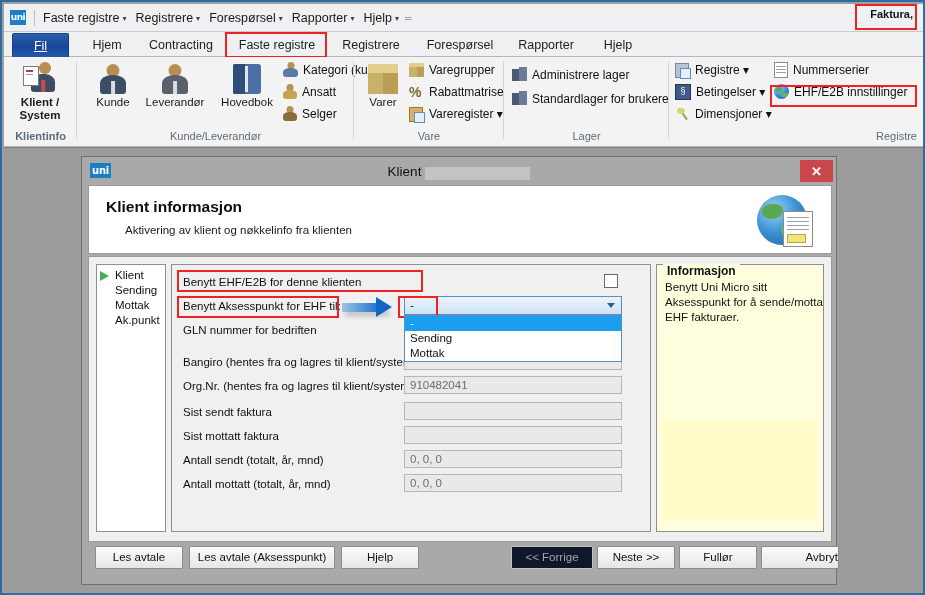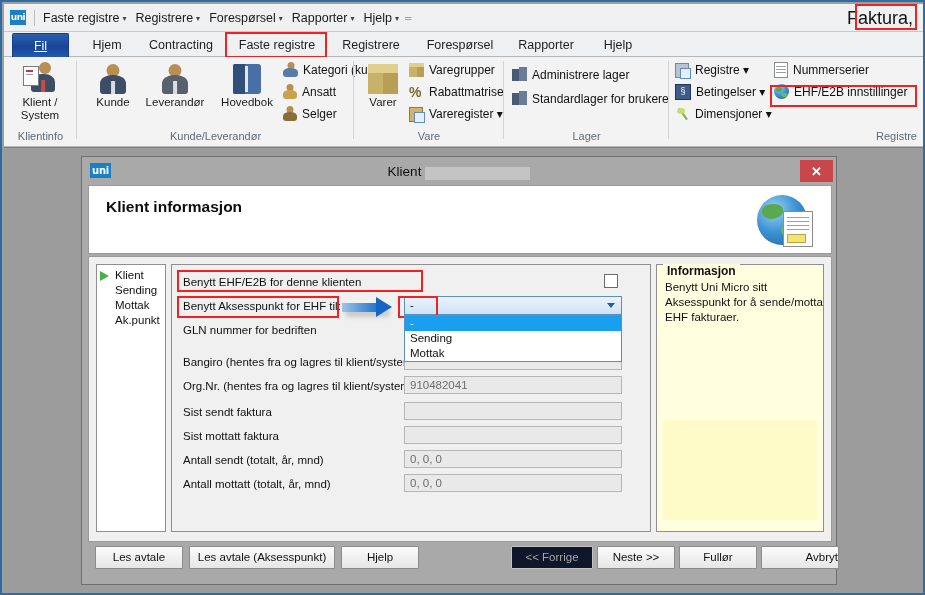--- a/index.html
+++ b/index.html
@@ -288,38 +288,38 @@
     <div class="unibadge">uni</div>
     <div class="qasep"></div>
     <div class="menuitem"><span>Faste registre</span><span class="caret">▾</span></div>
     <div class="menuitem"><span>Registrere</span><span class="caret">▾</span></div>
     <div class="menuitem"><span>Forespørsel</span><span class="caret">▾</span></div>
     <div class="menuitem"><span>Rapporter</span><span class="caret">▾</span></div>
     <div class="menuitem"><span>Hjelp</span><span class="caret">▾</span></div>
     <div class="qadrop">═</div>
   </div>
 
-  <div style="position:absolute;right:10px;top:6px;font-size:18px;color:#111;">Faktura,</div>
+  <div style="position:absolute;right:10px;top:6px;font-size:11px;color:#111;font-weight:bold;">Faktura,</div>
   <div class="redbox" style="right:6px;top:2px;width:62px;height:26px;"></div>
 
   <div class="tabstrip">
     <div class="tab fil"><u>Fil</u></div>
     <div class="tab" style="left:74px;width:58px;">Hjem</div>
     <div class="tab" style="left:132px;width:90px;">Contracting</div>
     <div class="tab" style="left:224px;width:98px;">Faste registre</div>
     <div class="tab" style="left:324px;width:86px;">Registrere</div>
     <div class="tab" style="left:412px;width:88px;">Forespørsel</div>
     <div class="tab" style="left:502px;width:80px;">Rapporter</div>
     <div class="tab" style="left:584px;width:60px;">Hjelp</div>
   </div>
   <div class="redbox" style="left:223px;top:30px;width:102px;height:26px;"></div>
 
   <div class="ribbon">
 
-    <div class="rgroup" style="left:0px;width:73px;">
+    <div class="rgroup" style="left:0px;width:73px;font-weight:bold;">
       <div class="bigbtn" style="left:5px;top:2px;">
         <span class="ico" style="width:34px;height:32px;position:relative;">
           <span class="person" style="position:absolute;left:8px;top:0;width:24px;height:30px;">
             <span class="head" style="width:12px;height:12px;left:60%;"></span>
             <span class="body" style="height:18px;"></span>
             <span class="tie" style="height:12px;background:#c94b4b;"></span>
           </span>
           <span style="position:absolute;left:0;top:4px;width:14px;height:18px;background:#fff;border:1px solid #7a7a7a;"></span>
           <span style="position:absolute;left:3px;top:8px;width:7px;height:2px;background:#c03a3a;"></span>
           <span style="position:absolute;left:3px;top:12px;width:7px;height:1px;background:#9aa0a6;"></span>
@@ -448,20 +448,21 @@
 
       <div class="dlglogo">uni</div>
       <div class="dlgtitle">
         <span>Klient</span>
         <span class="redacted"></span>
       </div>
       <div class="closebtn">✕</div>
 
       <div class="dlgheader">
         <h1>Klient informasjon</h1>
+        <p>Aktivering av klient og nøkkelinfo fra klienten</p>
         <div class="headericon">
           <div class="globe" style="width:50px;height:50px;position:absolute;left:0;top:2px;"></div>
           <div class="doc" style="width:28px;height:34px;position:absolute;left:26px;top:18px;">
             <i style="top:5px;"></i>
               <i style="top:9px;"></i>
               <i style="top:13px;"></i>
               <i style="top:17px;"></i>
             <span style="position:absolute;left:10%;bottom:3px;width:70%;height:9px;background:#f2e27a;border:1px solid #b8a93f;box-sizing:border-box;"></span>
           </div>
         </div>

